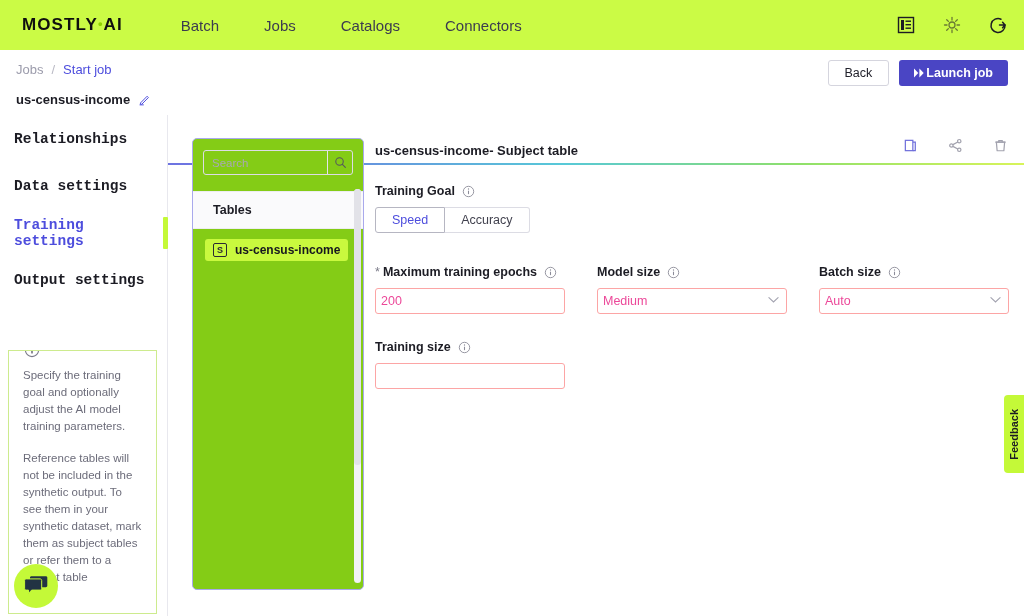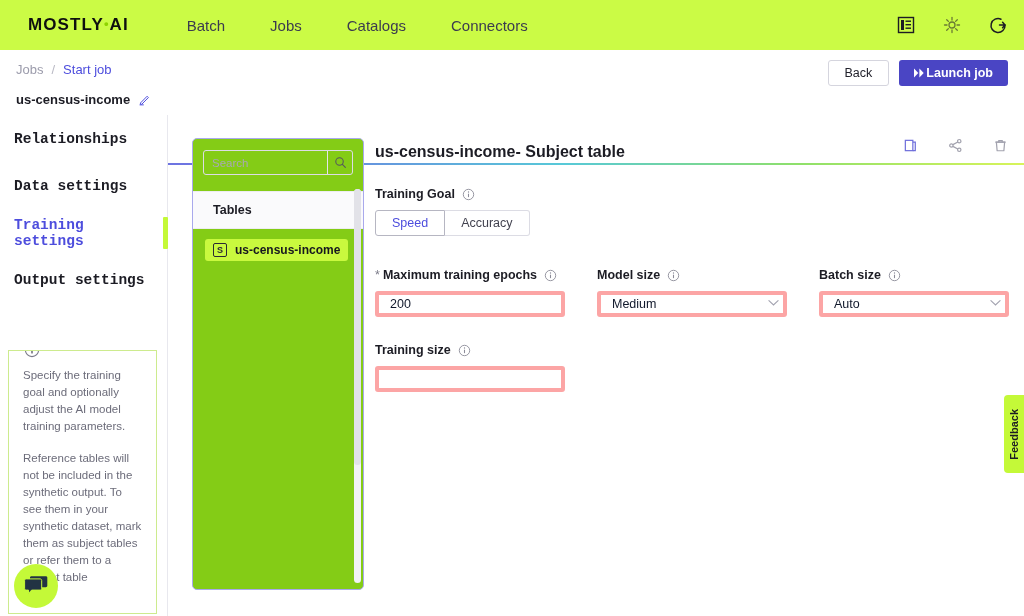--- a/index.html
+++ b/index.html
@@ -10,21 +10,21 @@
   }
   body { position: relative; }
 
   
   .topnav {
     height: 50px; background: #CBFB45;
     display: flex; align-items: center; position: relative;
   }
   .brand {
     font-size: 17px; font-weight: bold; letter-spacing: 1.1px;
-    color: #0f0f0f; margin-left: 28px; white-space: nowrap;
+    color: #0f0f0f; margin-left: 22px; white-space: nowrap;
   }
   .brand .dot { color: #8fd400; font-size: 13px; vertical-align: 2px; }
   .navlinks { display: flex; align-items: center; margin-left: 58px; gap: 45px; }
   .navlink {
     font-size: 15px; color: #3b3b4f; text-decoration: none; white-space: nowrap;
     cursor: pointer;
   }
   .navicons {
     position: absolute; right: 16px; top: 0; height: 50px;
     display: flex; align-items: center; gap: 26px;
@@ -155,42 +155,42 @@
     position: absolute; right: 2px; top: 50px; bottom: 6px; width: 7px;
     background: #f2f2f5; border-radius: 4px; cursor: pointer;
   }
   .panel-scroll .thumb {
     position: absolute; left: 0; top: 0; width: 7px; height: 70%;
     background: #e2e2e8; border-radius: 4px;
   }
 
   
   .form-area { position: absolute; left: 375px; top: 28px; right: 0; bottom: 0; }
-  .form-title { font-size: 16px; font-weight: bold; color: #1c1c24; margin-bottom: 26px; }
+  .form-title { font-size: 13px; font-weight: bold; color: #1c1c24; margin-bottom: 26px; }
   .field-label {
     display: flex; align-items: center; gap: 7px;
     font-size: 12.5px; font-weight: bold; color: #1c1c24; margin-bottom: 9px;
     white-space: nowrap;
   }
   .req { color: #7a7a88; font-weight: normal; margin-right: -4px; }
   .seg { display: flex; margin-bottom: 32px; }
   .seg-btn {
     height: 26px; padding: 1px 16px; font-size: 12.5px; background: #fff;
     border: 1px solid #dcdce4; color: #42424f; cursor: pointer;
     font-family: inherit;
   }
   .seg-btn:first-child { border-radius: 3px 0 0 3px; }
   .seg-btn:last-child { border-radius: 0 3px 3px 0; border-left: none; }
   .seg-btn.sel { color: #4d4ddd; border-color: #b6b6c2; }
 
   .form-row { display: flex; gap: 32px; }
   .form-col { width: 190px; }
   .inp {
-    width: 100%; height: 26px; border: 4px solid #fca5a5; border-radius: 3px;
-    padding: 0 11px; font-size: 12.5px; color: #0f172a; outline: none;
+    width: 100%; height: 26px; border: 1px solid #fca5a5; border-radius: 3px;
+    padding: 0 5px; font-size: 12.5px; color: #ec4899; outline: none;
     background: #fff; font-family: inherit;
   }
   .select-wrap { position: relative; }
   .select-wrap .chev {
     position: absolute; right: 8px; top: 8px; pointer-events: none;
   }
   .row-2 { margin-top: 26px; }
 
   
   .feedback-tab {

